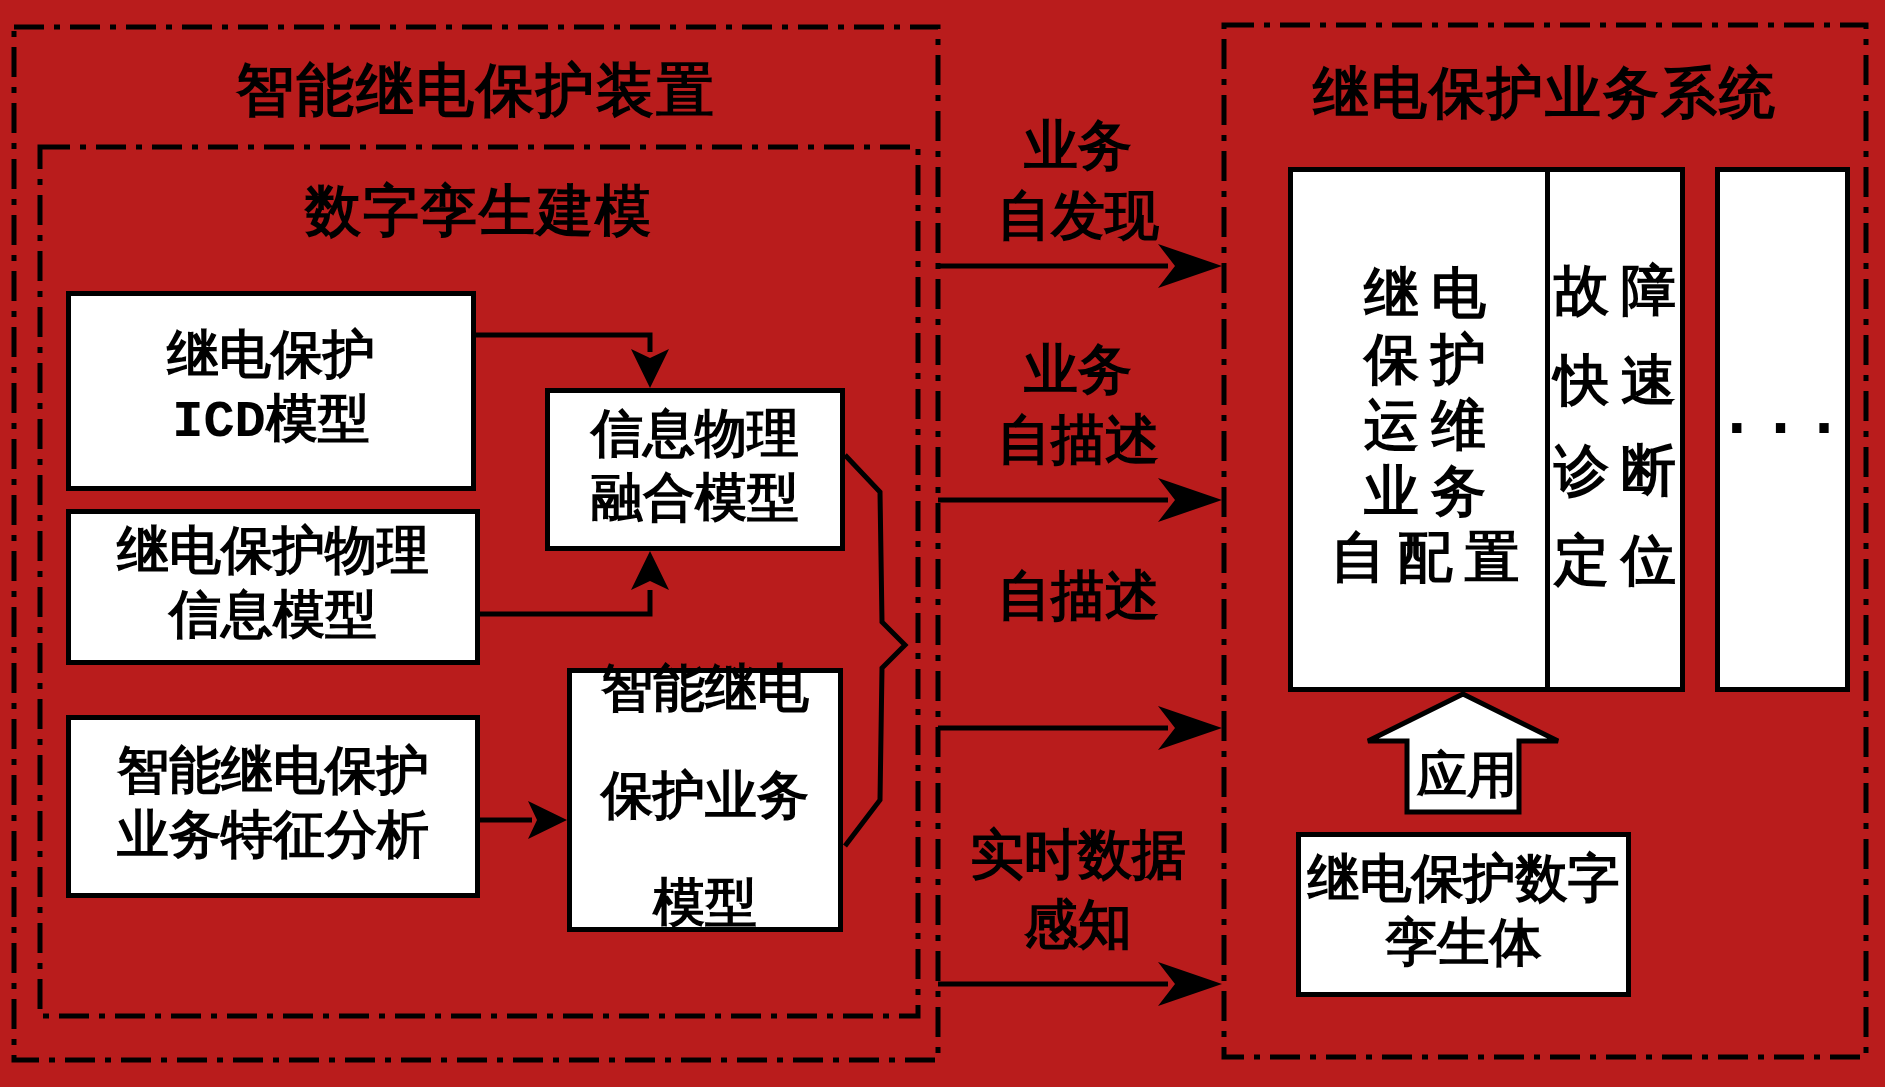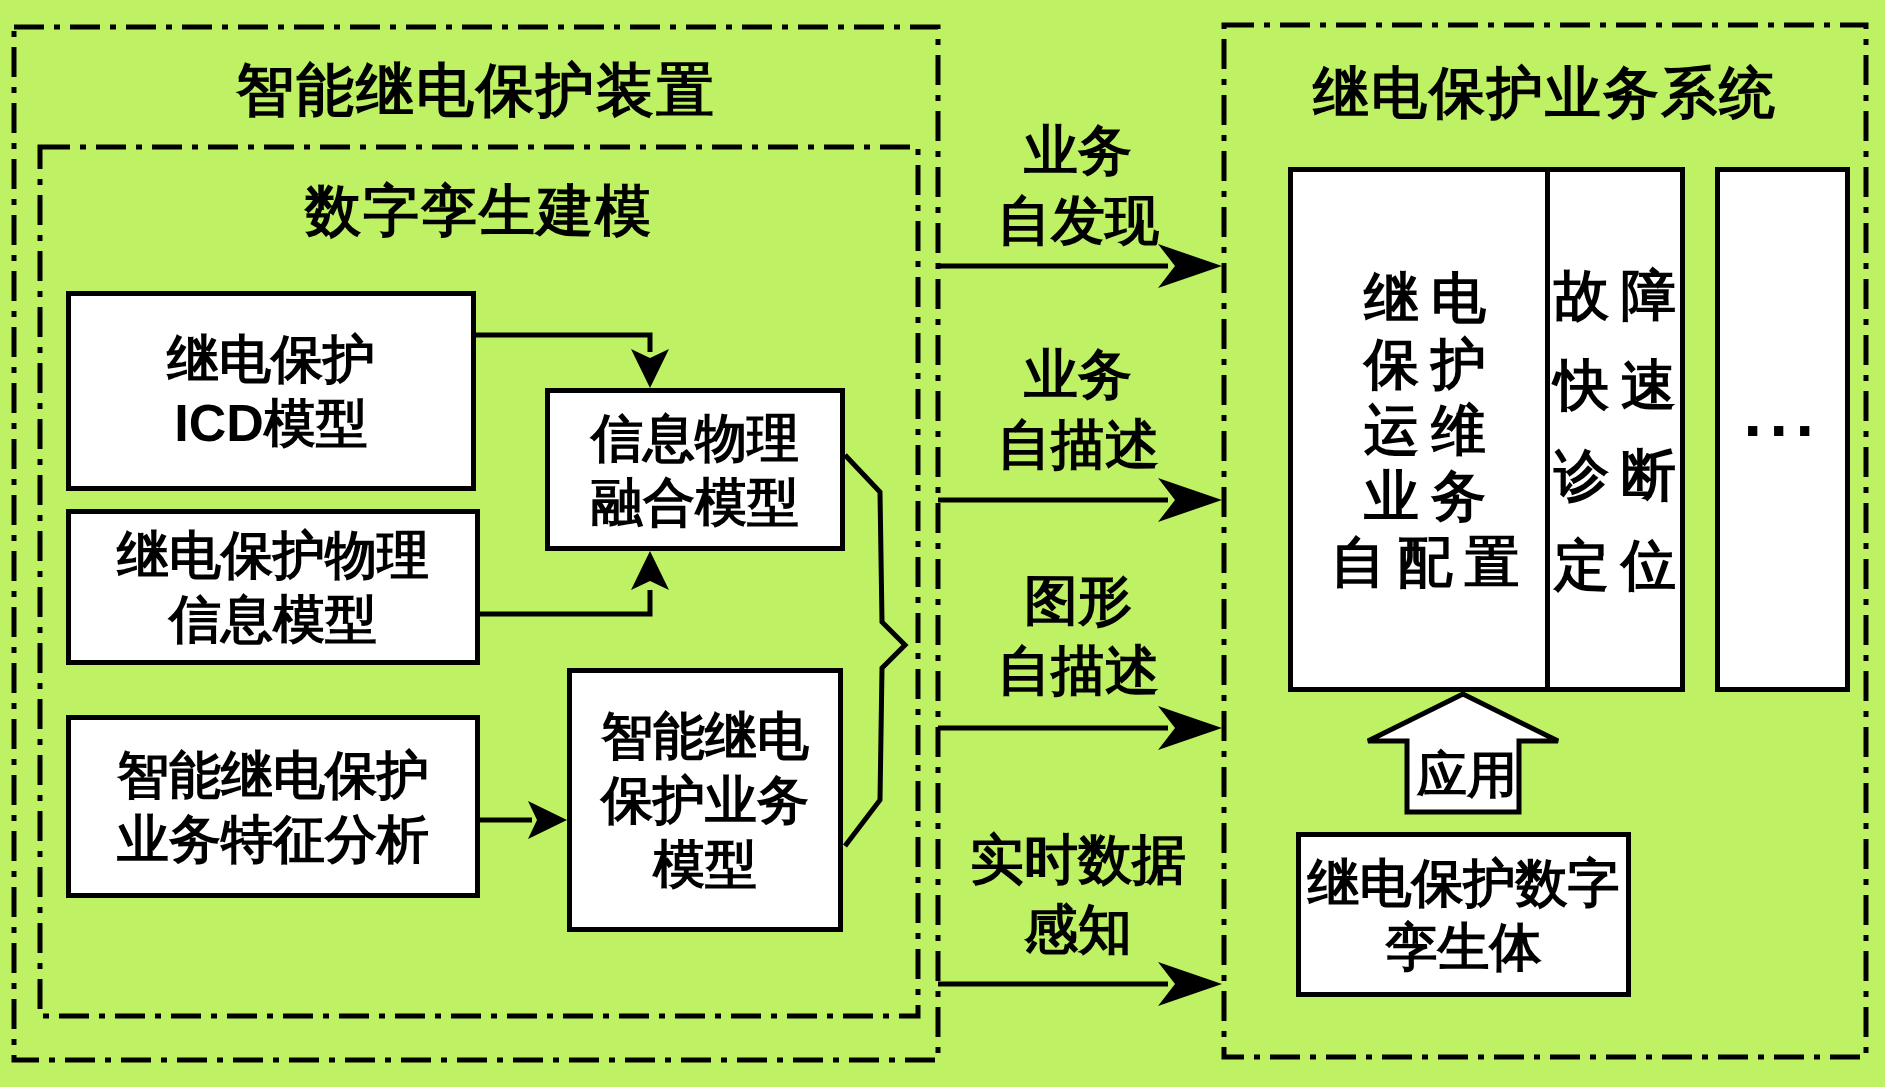--- a/index.html
+++ b/index.html
@@ -1,17 +1,17 @@
 <!DOCTYPE html>
 <html><head>
 <meta charset="utf-8">
 <style>
   html,body{margin:0;padding:0;background:#ffffff;}
-  #canvas{position:relative;width:1885px;height:1087px;background:#bef264;overflow:hidden;
-          font-family:Liberation Sans, sans-serif;color:#000;}
+  #canvas{position:relative;width:1885px;height:1087px;background:#b91c1c;overflow:hidden;
+          font-family:Liberation Mono, monospace;color:#000;}
   #lines{position:absolute;left:0;top:0;width:1885px;height:1087px;}
   .abs{position:absolute;}
   .title{font-weight:bold;text-align:center;letter-spacing:2px;}
   .box{position:absolute;border:5px solid #000;display:flex;flex-direction:column;
        align-items:center;justify-content:center;text-align:center;font-weight:bold;
        box-sizing:border-box;background:#fff;}
   .box .line{font-size:52px;line-height:64px;white-space:nowrap;}
   .appbox .line{font-size:55px;line-height:66px;letter-spacing:0.22em;margin-right:-0.22em;}
   .alabel{position:absolute;width:300px;text-align:center;font-weight:bold;}
   .alabel .line{font-size:54px;line-height:70px;white-space:nowrap;}
@@ -82,36 +82,35 @@
   <div class="box" style="left:66px;top:715px;width:414px;height:183px;">
     <div class="line">智能继电保护</div>
     <div class="line">业务特征分析</div>
   </div>
 
   <div class="box" style="left:545px;top:388px;width:300px;height:163px;">
     <div class="line">信息物理</div>
     <div class="line">融合模型</div>
   </div>
 
-  <div class="box" style="left:567px;top:668px;width:276px;height:264px;">
+  <div class="box" style="left:567px;top:668px;width:276px;height:264px;gap:43px;">
     <div class="line">智能继电</div>
     <div class="line">保护业务</div>
     <div class="line">模型</div>
   </div>
 
   <div class="alabel" style="left:928px;top:115px;">
     <div class="line">业务</div>
     <div class="line">自发现</div>
   </div>
   <div class="alabel" style="left:928px;top:339px;">
     <div class="line">业务</div>
     <div class="line">自描述</div>
   </div>
   <div class="alabel" style="left:928px;top:565px;">
-    <div class="line">图形</div>
     <div class="line">自描述</div>
   </div>
   <div class="alabel" style="left:928px;top:824px;">
     <div class="line">实时数据</div>
     <div class="line">感知</div>
   </div>
 
   <div class="abs title" style="left:1224px;top:56px;width:642px;font-size:56px;">继电保护业务系统</div>
 
   <div class="box appbox" style="left:1244px;top:167px;width:274px;height:525px;margin-left:44px;">

